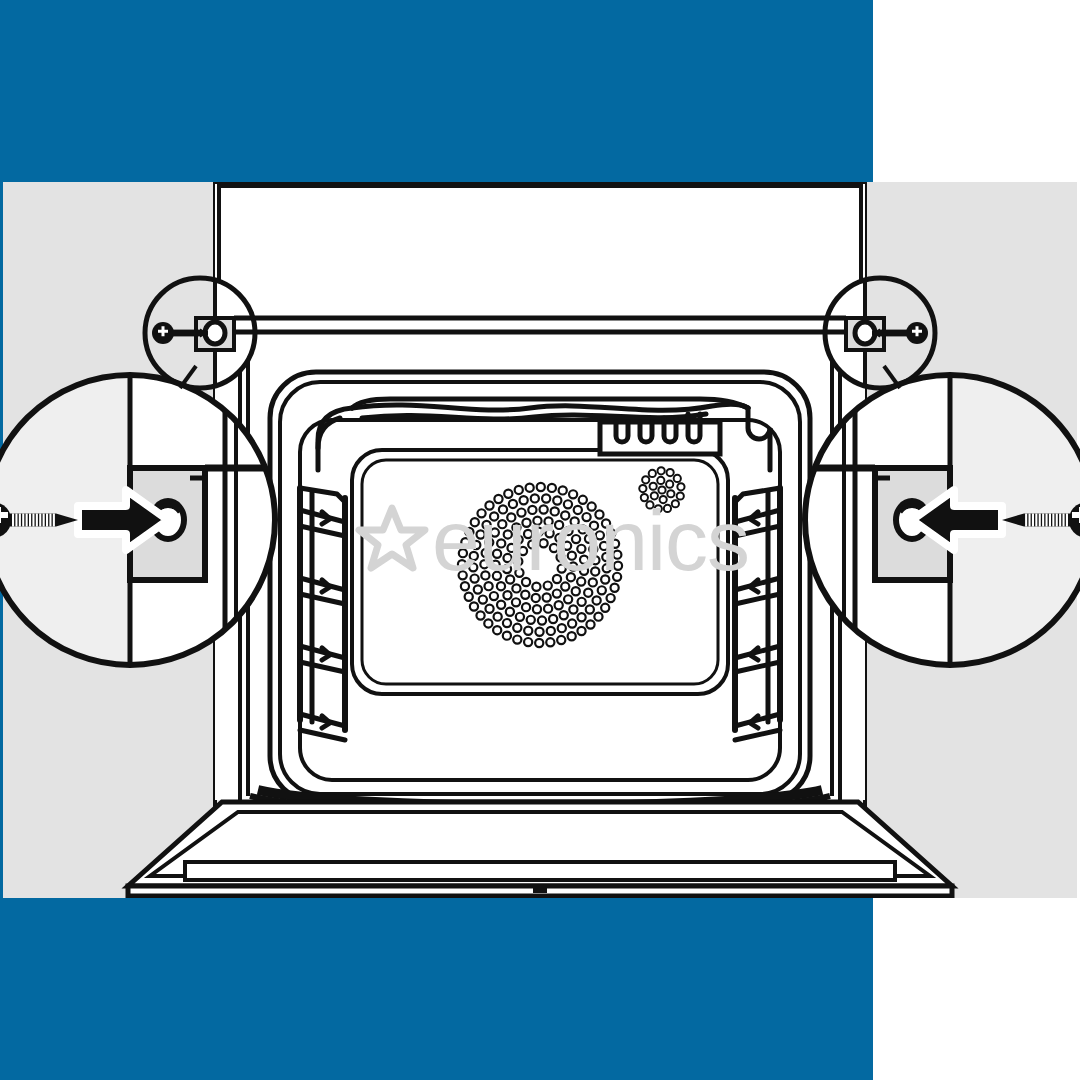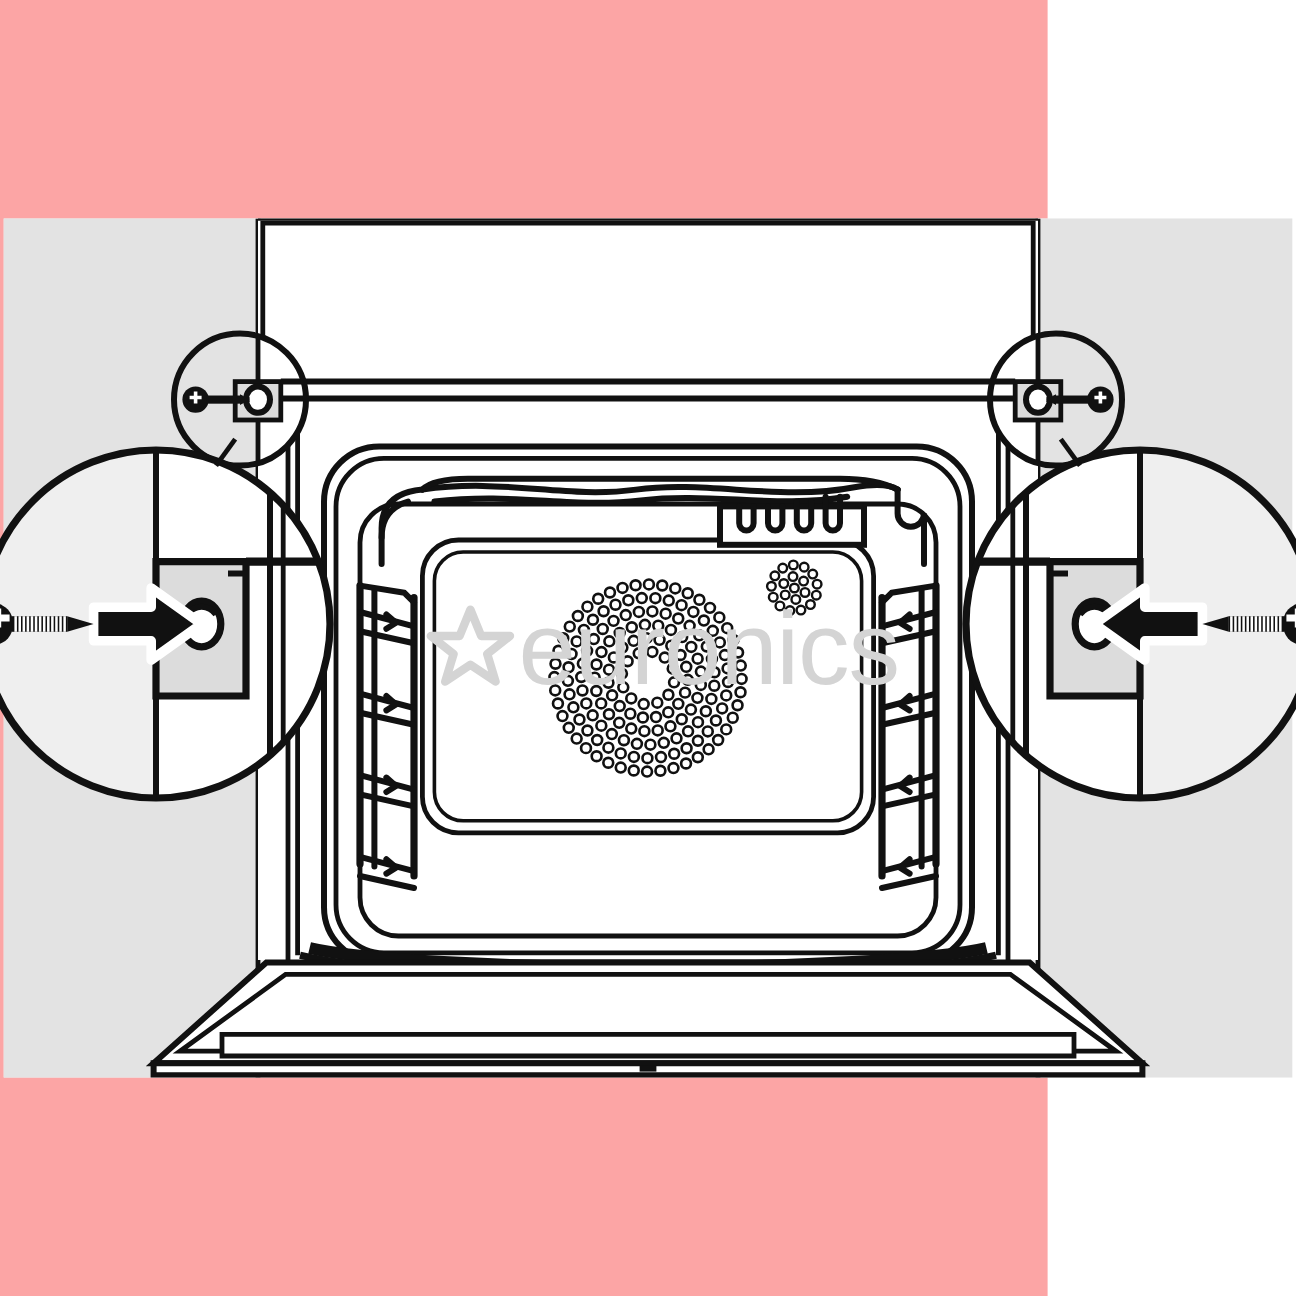--- a/index.html
+++ b/index.html
@@ -1,17 +1,17 @@
 <!DOCTYPE html>
 <html><head>
 <meta charset="utf-8">
 <style>
   html,body{margin:0;padding:0;background:#ffffff;}
   body{width:1080px;height:1080px;overflow:hidden;font-family:"Liberation Sans",sans-serif;}
-  #stage{position:relative;width:873px;height:1080px;background:#fca5a5;}
+  #stage{position:relative;width:873px;height:1080px;background:#0369a1;}
   #canvas{position:absolute;left:0;top:0;width:1080px;height:1080px;}
 </style>
 </head>
 <body>
 
 <div id="stage">
 
   <svg id="canvas" viewBox="0 0 1080 1080" xmlns="http://www.w3.org/2000/svg">
 
     <defs>

